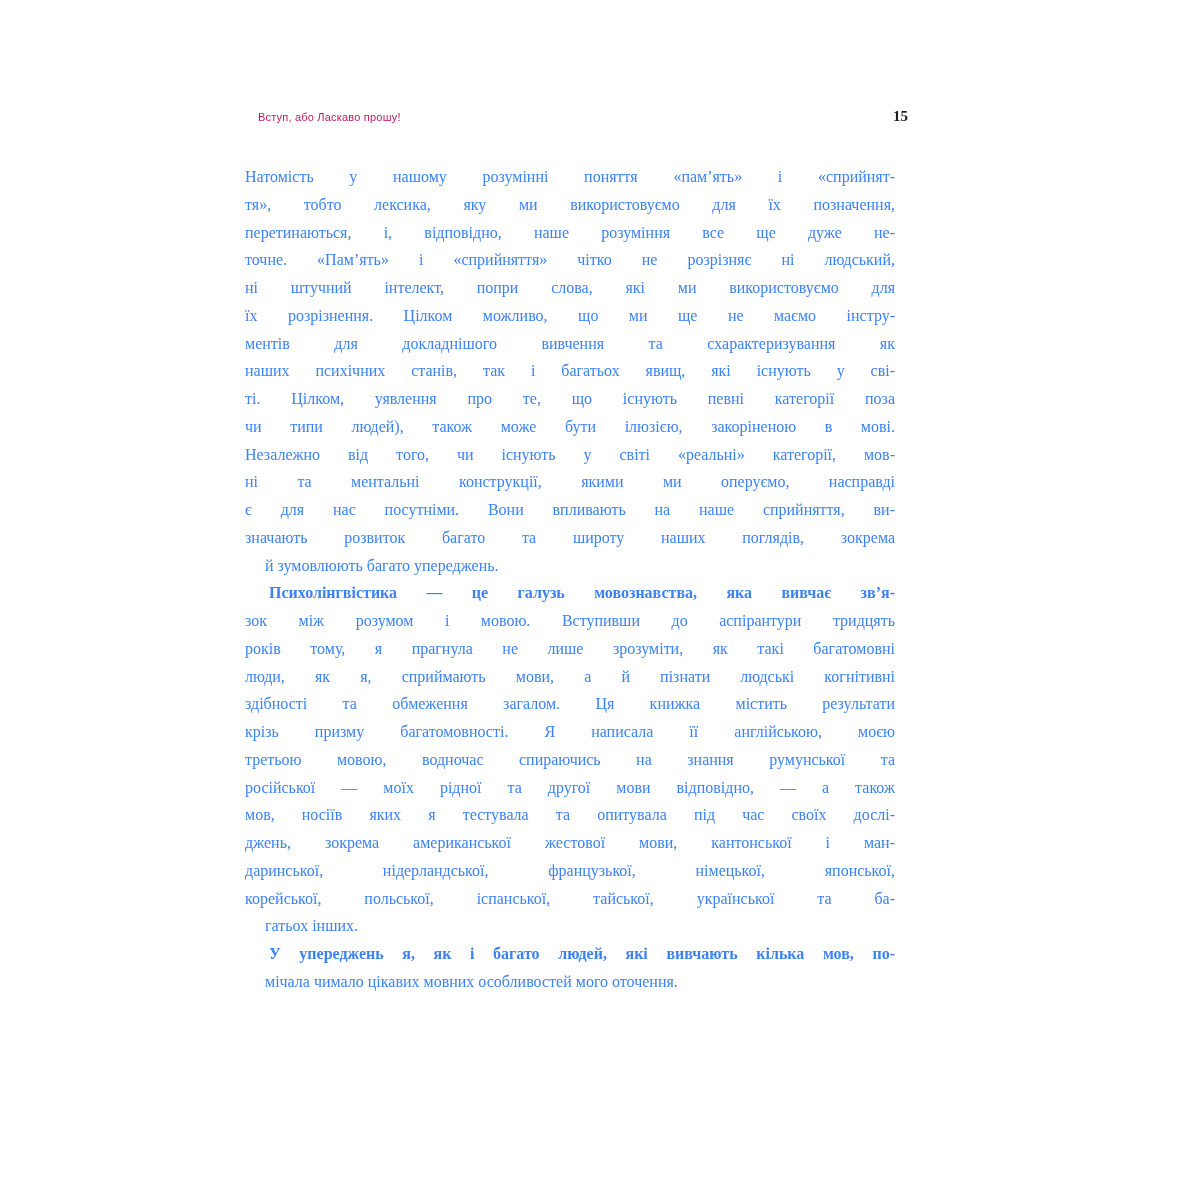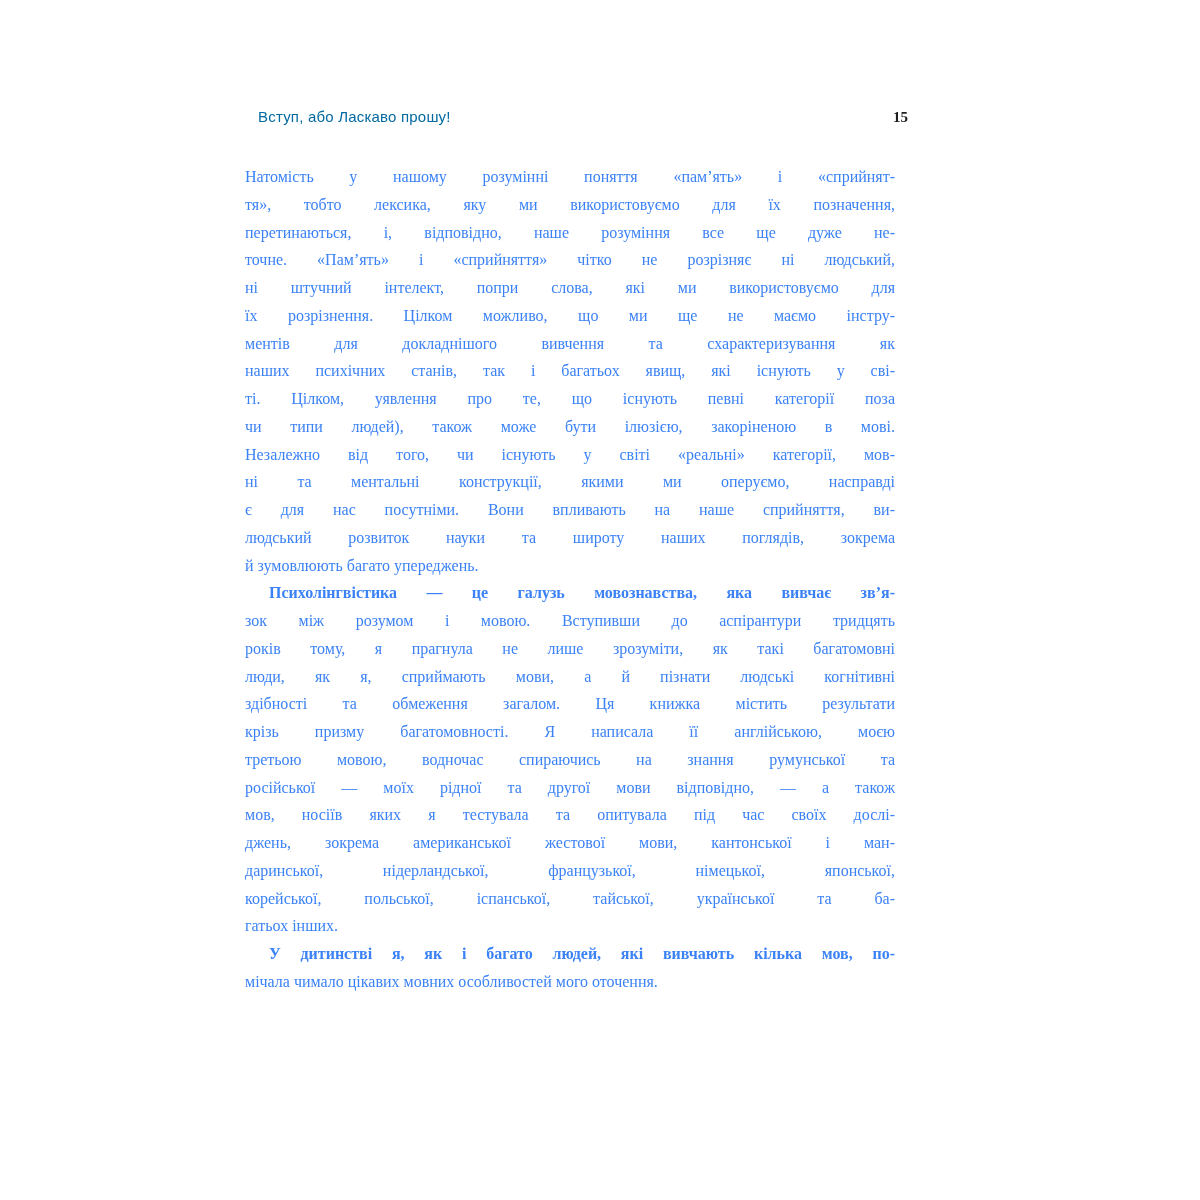--- a/index.html
+++ b/index.html
@@ -24,22 +24,22 @@
     position: absolute;
     left: 258px;
     top: 108px;
     width: 650px;
     display: flex;
     justify-content: space-between;
     align-items: baseline;
   }
   .running-title {
     font-family: "Liberation Sans", "DejaVu Sans", sans-serif;
-    font-size: 15px;
-    color: #0369a1;
+    font-size: 11px;
+    color: #be185d;
     letter-spacing: 0.2px;
   }
   .page-number {
     font-family: "Liberation Serif", "DejaVu Serif", serif;
     font-size: 15px;
     font-weight: 700;
     color: #1e1e1e;
   }
   .text-block {
     position: absolute;
@@ -55,20 +55,21 @@
     margin: 0;
     padding: 0;
   }
   .line {
     text-align: justify;
     text-align-last: justify;
     white-space: normal;
   }
   .line.last {
     text-align-last: left;
+    margin-left: 20px;
   }
   .line.indent {
     text-indent: 24px;
     font-weight: bold;
   }
 </style>
 </head>
 <body>
 
 <div class="page">
@@ -86,37 +87,37 @@
         <div class="line">точне. «Пам’ять» і «сприйняття» чітко не розрізняє ні людський,</div>
         <div class="line">ні штучний інтелект, попри слова, які ми використовуємо для</div>
         <div class="line">їх розрізнення. Цілком можливо, що ми ще не маємо інстру-</div>
         <div class="line">ментів для докладнішого вивчення та схарактеризування як</div>
         <div class="line">наших психічних станів, так і багатьох явищ, які існують у сві-</div>
         <div class="line">ті. Цілком, уявлення про те, що існують певні категорії поза</div>
         <div class="line">чи типи людей), також може бути ілюзією, закоріненою в мові.</div>
         <div class="line">Незалежно від того, чи існують у світі «реальні» категорії, мов-</div>
         <div class="line">ні та ментальні конструкції, якими ми оперуємо, насправді</div>
         <div class="line">є для нас посутніми. Вони впливають на наше сприйняття, ви-</div>
-        <div class="line">людський розвиток науки та широту наших поглядів, зокрема</div>
+        <div class="line">значають розвиток багато та широту наших поглядів, зокрема</div>
         <div class="line last">й зумовлюють багато упереджень.</div>
       </div>
       <div class="paragraph">
         <div class="line indent">Психолінгвістика — це галузь мовознавства, яка вивчає зв’я-</div>
         <div class="line">зок між розумом і мовою. Вступивши до аспірантури тридцять</div>
         <div class="line">років тому, я прагнула не лише зрозуміти, як такі багатомовні</div>
         <div class="line">люди, як я, сприймають мови, а й пізнати людські когнітивні</div>
         <div class="line">здібності та обмеження загалом. Ця книжка містить результати</div>
         <div class="line">крізь призму багатомовності. Я написала її англійською, моєю</div>
         <div class="line">третьою мовою, водночас спираючись на знання румунської та</div>
         <div class="line">російської — моїх рідної та другої мови відповідно, — а також</div>
         <div class="line">мов, носіїв яких я тестувала та опитувала під час своїх дослі-</div>
         <div class="line">джень, зокрема американської жестової мови, кантонської і ман-</div>
         <div class="line">даринської, нідерландської, французької, німецької, японської,</div>
         <div class="line">корейської, польської, іспанської, тайської, української та ба-</div>
         <div class="line last">гатьох інших.</div>
       </div>
       <div class="paragraph">
-        <div class="line indent">У дитинстві я, як і багато людей, які вивчають кілька мов, по-</div>
+        <div class="line indent">У упереджень я, як і багато людей, які вивчають кілька мов, по-</div>
         <div class="line last">мічала чимало цікавих мовних особливостей мого оточення.</div>
       </div>
     </div>
 
 </div>
 
 </body></html>

